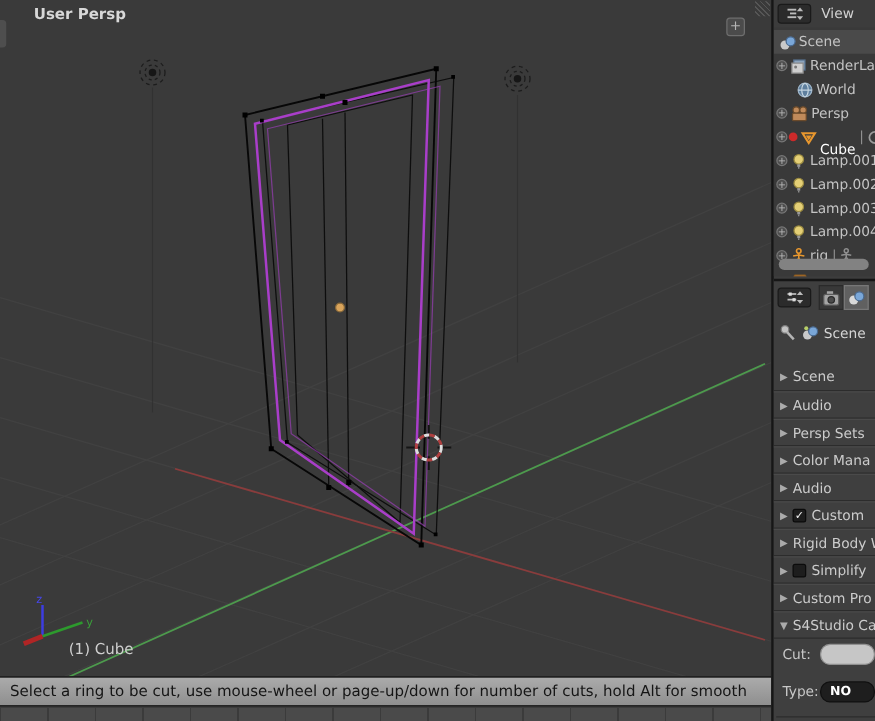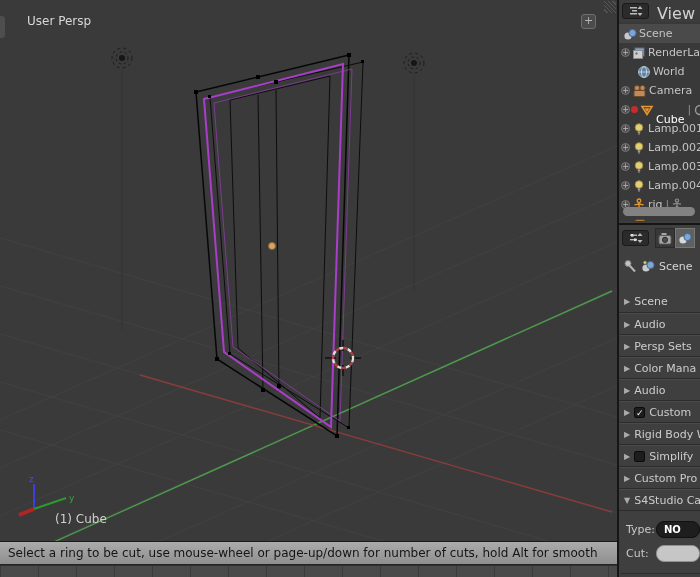--- a/index.html
+++ b/index.html
@@ -4,21 +4,21 @@
 <style>
   * { margin:0; padding:0; box-sizing:border-box; }
   html,body { background:#222; }
   body { font-family:"DejaVu Sans", sans-serif; }
   #app { position:relative; width:700px; height:577px; background:#2f2f2f; overflow:hidden; }
 
   
   #viewport { position:absolute; left:0; top:0; width:617px; height:541px; background:#3a3a3a; overflow:hidden; }
   #scene-svg { position:absolute; left:0; top:0; }
   .vp-label { position:absolute; color:#d8d8d8; font-size:12px; }
-  #view-label { left:27px; top:14px; }
+  #view-label { left:27px; top:4px;font-weight:bold; }
   #object-label { left:55px; top:512px; color:#cfcfcf; }
   #hotkey-annotation { position:absolute; left:399px; top:430px; color:#cf2222; font-size:23px; font-weight:bold; letter-spacing:0px; }
   #addpanel-plus { position:absolute; left:581px; top:14px; width:15px; height:15px; background:#4b4b4b; border:1px solid #6e6e6e; border-radius:3px; color:#b5b5b5; font-size:11px; line-height:12px; text-align:center; cursor:pointer; }
   #left-tab { position:absolute; left:0; top:16px; width:5px; height:22px; background:#4e4e4e; border-radius:0 3px 3px 0; }
   #vp-corner-grip { position:absolute; right:1px; top:1px; width:12px; height:12px;
      background:repeating-linear-gradient(45deg, transparent 0 2px, #5d5d5d 2px 3px); opacity:.8; }
 
   
   #vp-header { position:absolute; left:0; top:541px; width:617px; height:24px;
      background:linear-gradient(#ababab,#8f8f8f); border-top:1px solid #1b1b1b; border-bottom:1px solid #252525;
@@ -31,21 +31,21 @@
   #timeline { position:absolute; left:0; top:566px; width:617px; height:11px; background:#4a4a4a;
      background-image:repeating-linear-gradient(90deg, #3b3b3b 0 1px, transparent 1px 38px); }
 
   
   #right-panel { position:absolute; left:617px; top:0; width:83px; height:577px; background:#3d3d3d; border-left:2px solid #161616; }
 
   
   #outliner { position:absolute; left:0; top:0; width:81px; height:221px; background:#393939; overflow:hidden; }
   #outliner-header { position:relative; height:22px; background:#3c3c3c; }
   .editor-btn { position:absolute; left:3px; top:3px; width:27px; height:16px; background:#2b2b2b; border:1px solid #1a1a1a; border-radius:3px; display:flex; align-items:center; justify-content:center; gap:1px; cursor:pointer; }
-  .menu-label { position:absolute; left:38px; top:4px; color:#d2d2d2; font-size:16px; cursor:pointer; }
+  .menu-label { position:absolute; left:38px; top:4px; color:#d2d2d2; font-size:11px; cursor:pointer; }
   .ol-row { position:absolute; left:0; width:81px; height:19px; display:flex; align-items:center; font-size:11px; color:#c4c4c4; white-space:nowrap; cursor:pointer; }
   .ol-row.selected { background:#4a4a4a; }
   .ol-row .lbl { margin-left:2px; }
   .ol-row .lbl.active { color:#ffffff;margin-top:20px; }
   .expander { width:9px; height:9px; border:1px solid #777; border-radius:50%; background:#4e4e4e; color:#bbb; font-size:8px; line-height:7px; text-align:center; margin-left:2px; flex:0 0 auto; }
   .red-dot { width:7px; height:7px; border-radius:50%; background:#cc2a2a; margin-left:1px; flex:0 0 auto; }
   .pipe { color:#8f8f8f; margin-left:3px; }
   .oicon { flex:0 0 auto; margin-left:2px; }
   #ol-scrollbar { position:absolute; left:4px; top:207px; width:72px; height:9px; background:#828282; border-radius:5px; cursor:pointer; }
 
@@ -216,21 +216,21 @@
         <span class="lbl">World</span>
       </div>
 
       <div class="ol-row" style="top:81px;">
         <span class="expander">+</span>
         <svg class="oicon" width="15" height="14">
           <circle cx="5" cy="4" r="2.6" fill="#c08a5a" stroke="#6b4a2a"></circle>
             <circle cx="10.5" cy="4" r="2.6" fill="#c08a5a" stroke="#6b4a2a"></circle>
             <rect x="2" y="6.5" width="11" height="6" rx="1" fill="#c08a5a" stroke="#6b4a2a"></rect>
         </svg>
-        <span class="lbl">Camera</span>
+        <span class="lbl">Persp</span>
       </div>
 
       <div class="ol-row" style="top:100px;">
         <span class="expander">+</span>
         <span class="red-dot"></span>
         <svg class="oicon" width="14" height="14">
           <path d="M2,3.5 L12,3.5 L7,11.5 Z" fill="none" stroke="#e8972e" stroke-width="1.6"></path>
             <path d="M4.6,5.3 L9.4,5.3 L7,9.2 Z" fill="#e8972e"></path>
         </svg>
         <span class="lbl active">Cube</span>
@@ -387,25 +387,25 @@
         </div>
         <div class="prop-panel">
           <span class="tri">▶</span>
           <span class="plabel">Custom Pro</span>
         </div>
         <div class="prop-panel">
           <span class="tri">▼</span>
           <span class="plabel">S4Studio Ca</span>
         </div>
 
+        <div class="prop-field">
+          <span class="flabel">Cut:</span>
+          <span class="fbtn light"></span>
+        </div>
         <div class="prop-field" style="margin-top:6px;">
           <span class="flabel">Type:</span>
           <span class="fbtn dark">NO</span>
-        </div>
-        <div class="prop-field">
-          <span class="flabel">Cut:</span>
-          <span class="fbtn light"></span>
         </div>
       </div>
       <div id="fields-sep"></div>
     </div>
   </div>
 </div>
 
 </body></html>

